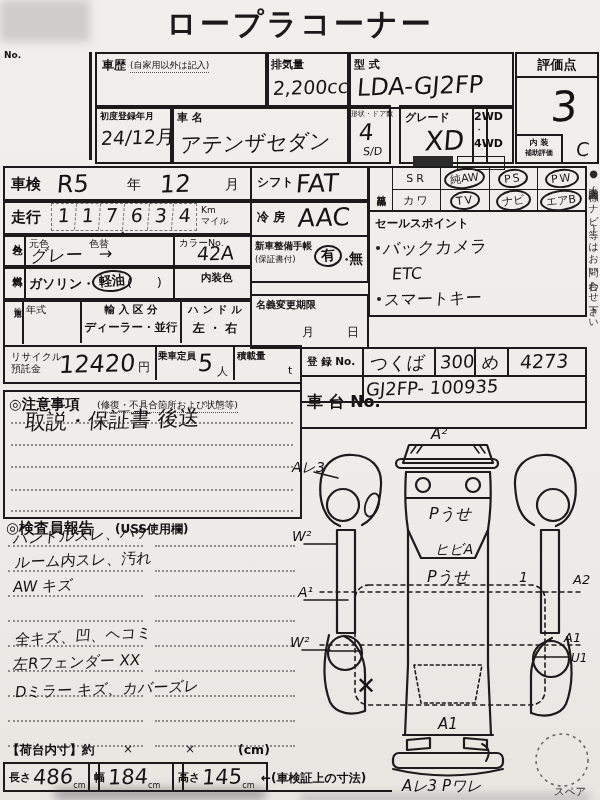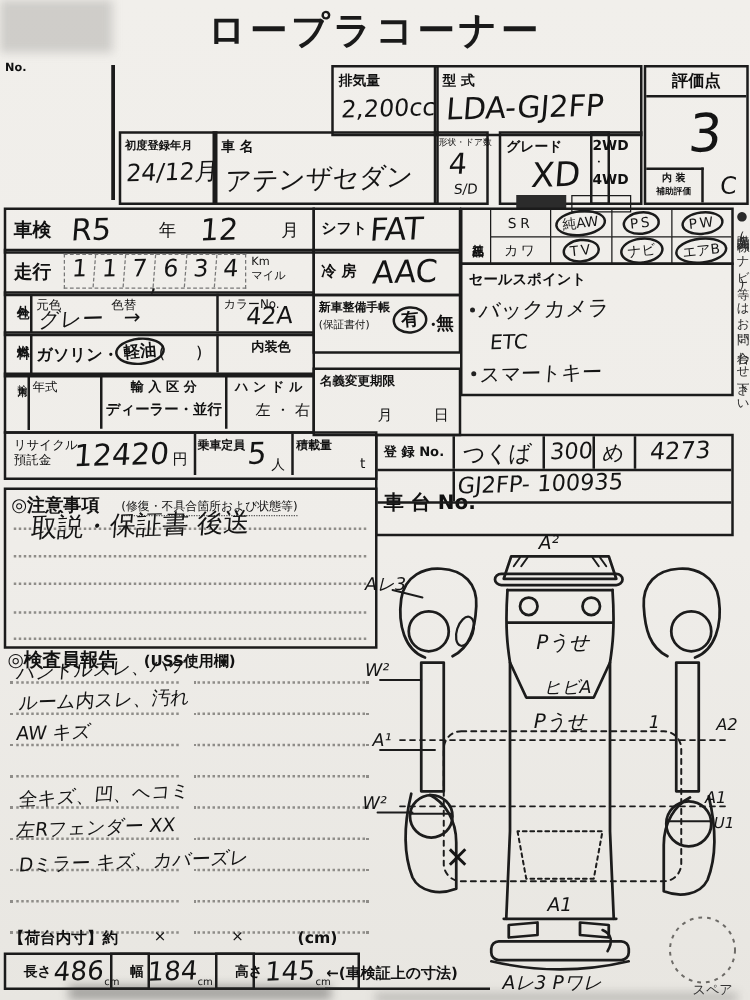--- a/index.html
+++ b/index.html
@@ -20,35 +20,39 @@
         padding:0 5px;transform:rotate(-5deg)}
   .oemgrid{position:absolute;left:368px;top:166px;width:215px;height:42px;
     border:2px solid #1b1b1b;display:grid;grid-template-columns:22px 1fr 1fr 1fr 1fr;
     grid-template-rows:1fr 1fr}
   .oemcell{border-left:1.5px solid #1b1b1b;display:flex;align-items:center;
     justify-content:center;font-size:11px;position:relative}
   .oemcell.r2{border-top:1.5px solid #1b1b1b}
   .ocirc{display:inline-block;border:2px solid #1b1b1b;border-radius:50%;
     padding:1px 4px;transform:rotate(-6deg)}
   .dimbox{position:absolute;border:2px solid #1b1b1b;display:flex;
-    align-items:center;padding:0 14px;background:transparent}
+    align-items:center;padding:0 4px;background:transparent}
   svg text.hwt{font-family:"DejaVu Sans",sans-serif;font-style:italic;fill:#141414}
   svg text.pr{font-family:"DejaVu Sans",sans-serif;fill:#333}
   .smudge{position:absolute;filter:blur(4px);pointer-events:none}
 </style>
 </head>
 <body>
 
 <div id="sheet">
 
   <div class="abs lbl" style="left:0;right:0;top:4px;text-align:center;font-size:30px;font-weight:600;letter-spacing:3px;color:#1a1a1a">ロープラコーナー</div>
 
   <div class="abs lbl" style="left:4px;top:50px;font-size:9px;font-weight:bold">No.</div>
   <div class="vdiv" style="left:89px;top:52px;height:108px;width:3px"></div>
 
+  <div class="bx" style="left:95px;top:52px;width:170px;height:53px">
+    <span class="lbl" style="position:absolute;left:5px;top:3px;font-size:12px;font-weight:bold">車歴</span>
+    <span class="lbl" style="position:absolute;left:33px;top:5px;font-size:9px;border-bottom:1px dotted #555">(自家用以外は記入)</span>
+  </div>
   <div class="bx" style="left:265px;top:52px;width:82px;height:53px">
     <span class="lbl" style="position:absolute;left:4px;top:3px;font-size:11px;font-weight:bold">排気量</span>
     <span class="hw" style="position:absolute;left:6px;top:22px;font-size:19px">2,200cc</span>
   </div>
   <div class="bx" style="left:347px;top:52px;width:163px;height:53px">
     <span class="lbl" style="position:absolute;left:5px;top:3px;font-size:11px;font-weight:bold">型 式</span>
     <span class="hw" style="position:absolute;left:8px;top:18px;font-size:24px">LDA-GJ2FP</span>
   </div>
   <div class="bx" style="left:95px;top:105px;width:75px;height:55px">
     <span class="lbl" style="position:absolute;left:3px;top:3px;font-size:9px;font-weight:bold">初度登録年月</span>
@@ -133,21 +137,21 @@
   </div>
 
   <div class="bx" style="left:3px;top:298px;width:245px;height:45px">
     <div class="abs vlab lbl" style="left:0;top:1px;width:15px;height:43px;border-right:2px solid #1b1b1b;font-size:8px;padding-left:2px">輸入車用</div>
     <span class="lbl" style="position:absolute;left:21px;top:3px;font-size:10px">年式</span>
     <div class="vdiv" style="left:75px;top:0;height:43px"></div>
     <div class="abs lbl" style="left:77px;top:3px;width:98px;text-align:center;font-size:10.5px;font-weight:bold">輸 入 区 分</div>
     <div class="abs lbl" style="left:77px;top:20px;width:98px;text-align:center;font-size:11.5px;font-weight:bold">ディーラー・並行</div>
     <div class="vdiv" style="left:175px;top:0;height:43px"></div>
     <div class="abs lbl" style="left:177px;top:3px;width:66px;text-align:center;font-size:10.5px;font-weight:bold">ハ ン ド ル</div>
-    <div class="abs lbl" style="left:177px;top:20px;width:66px;text-align:right;font-size:12px;font-weight:normal">左 ・ 右</div>
+    <div class="abs lbl" style="left:177px;top:20px;width:66px;text-align:center;font-size:12px;font-weight:bold">左 ・ 右</div>
   </div>
 
   <div class="bx" style="left:3px;top:345px;width:295px;height:35px">
     <div class="abs lbl" style="left:6px;top:4px;font-size:10px;font-weight:normal;line-height:12px">
       <div>リサイクル</div>
       <div>預託金</div>
     </div>
     <span class="hw" style="position:absolute;left:54px;top:3px;font-size:24px">12420</span>
     <span class="lbl" style="position:absolute;left:133px;top:12px;font-size:12px">円</span>
     <div class="vdiv" style="left:150px;top:0;height:33px"></div>

